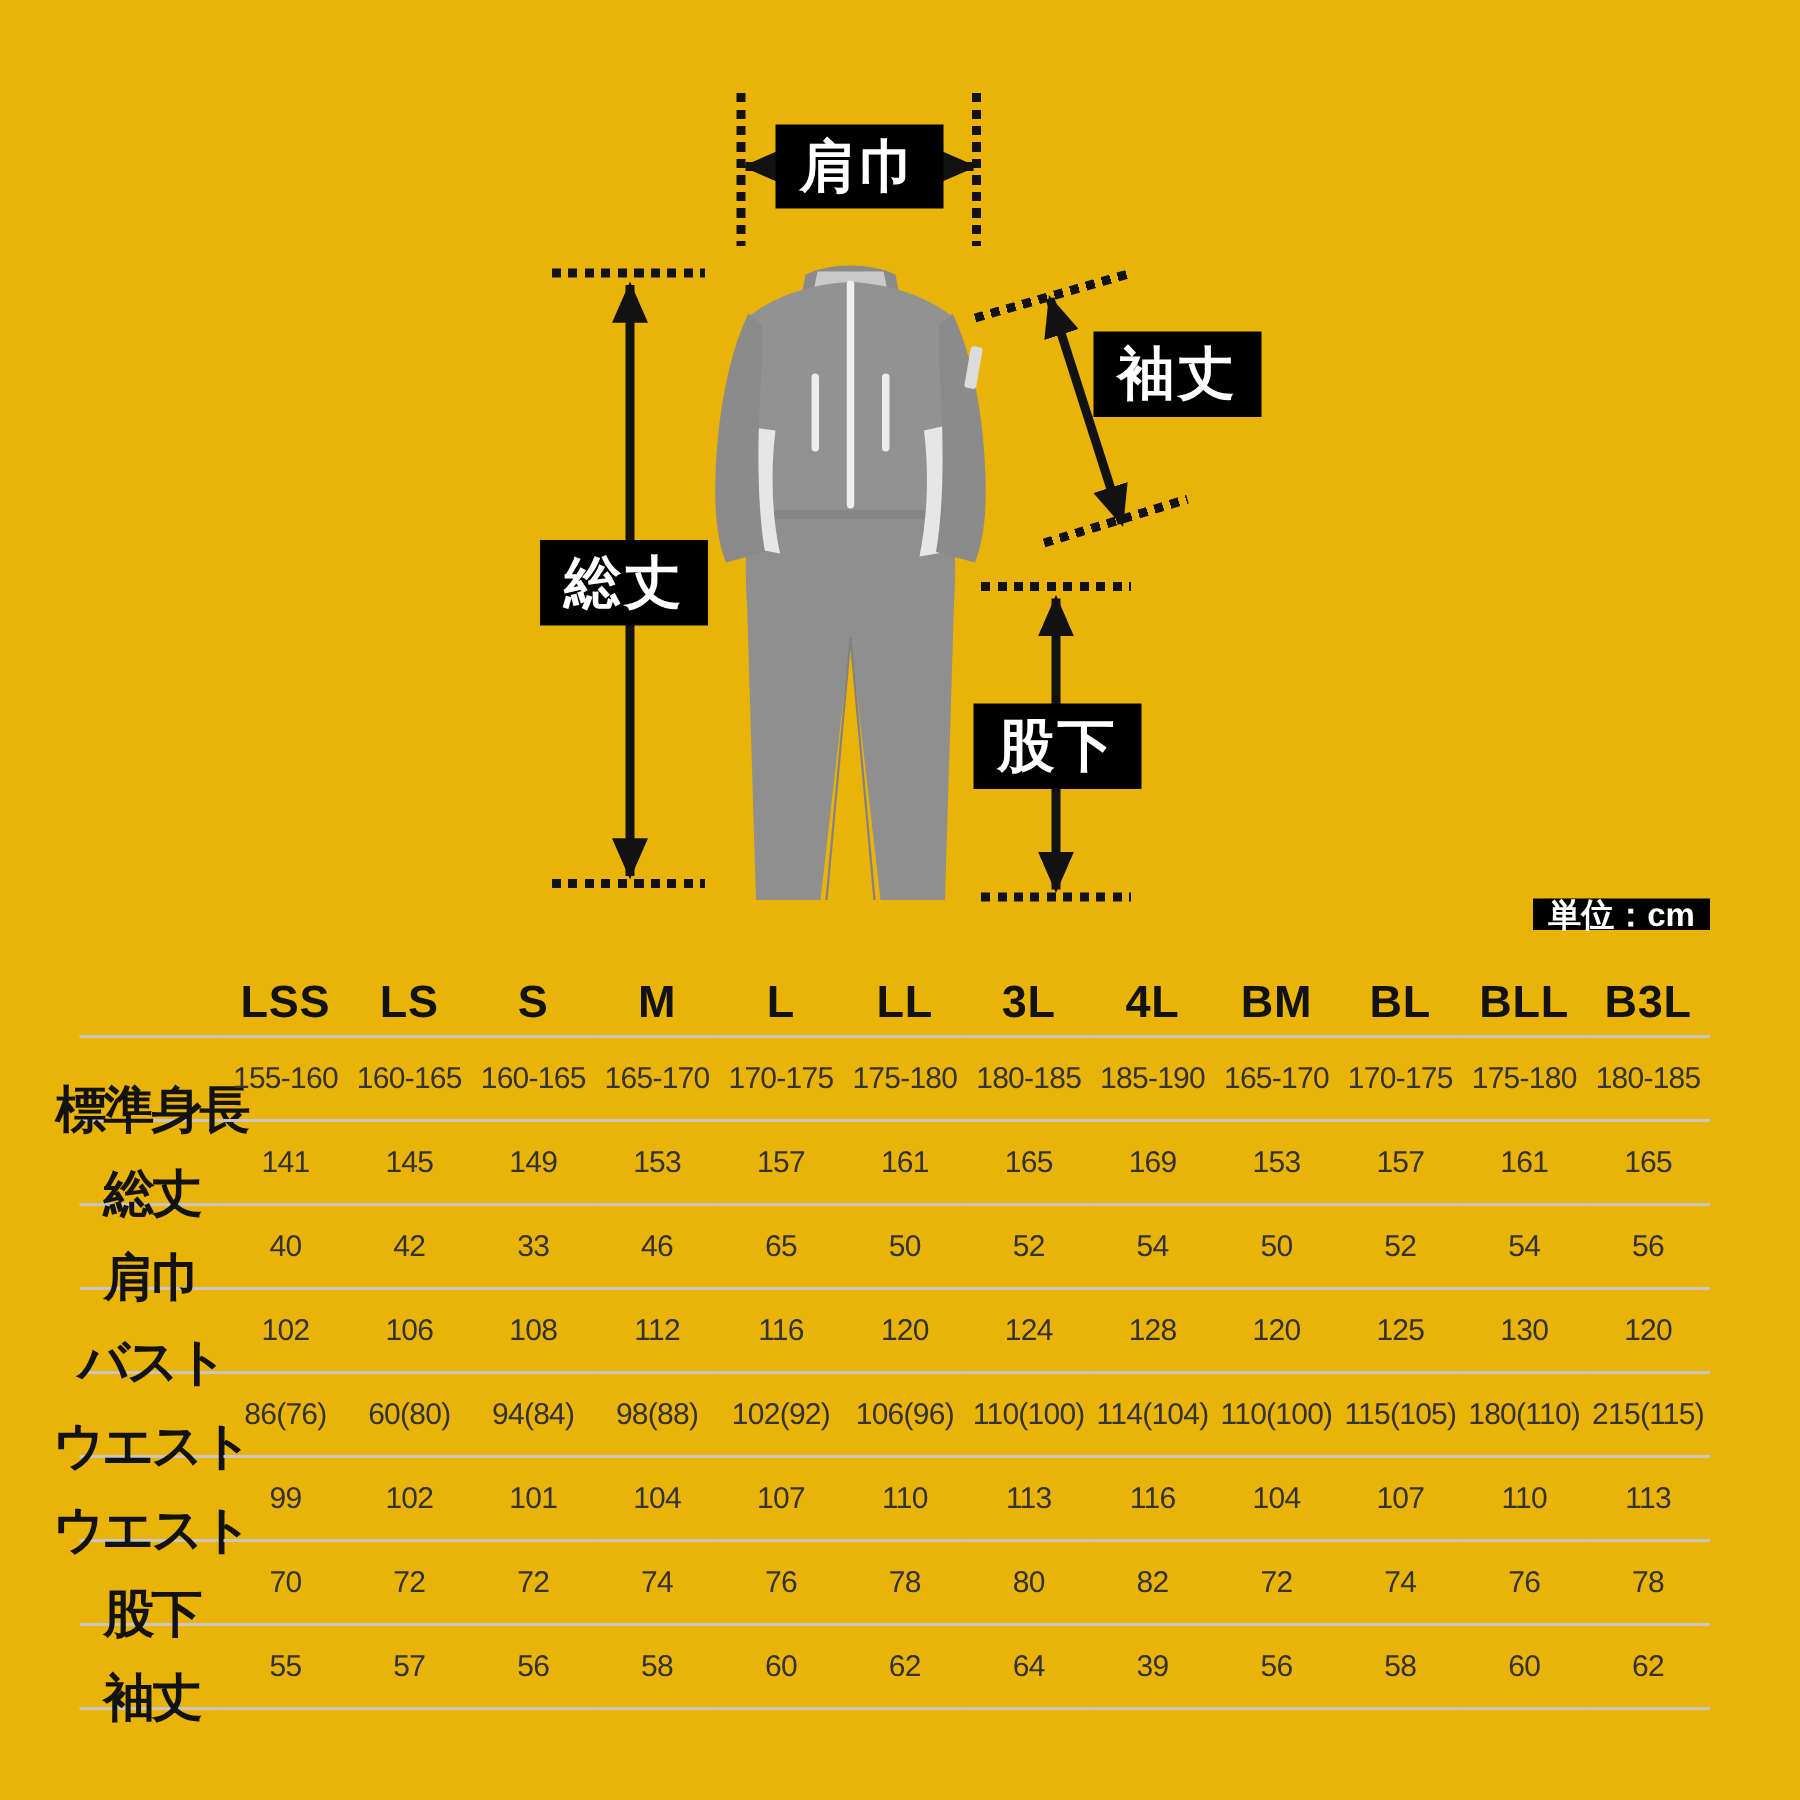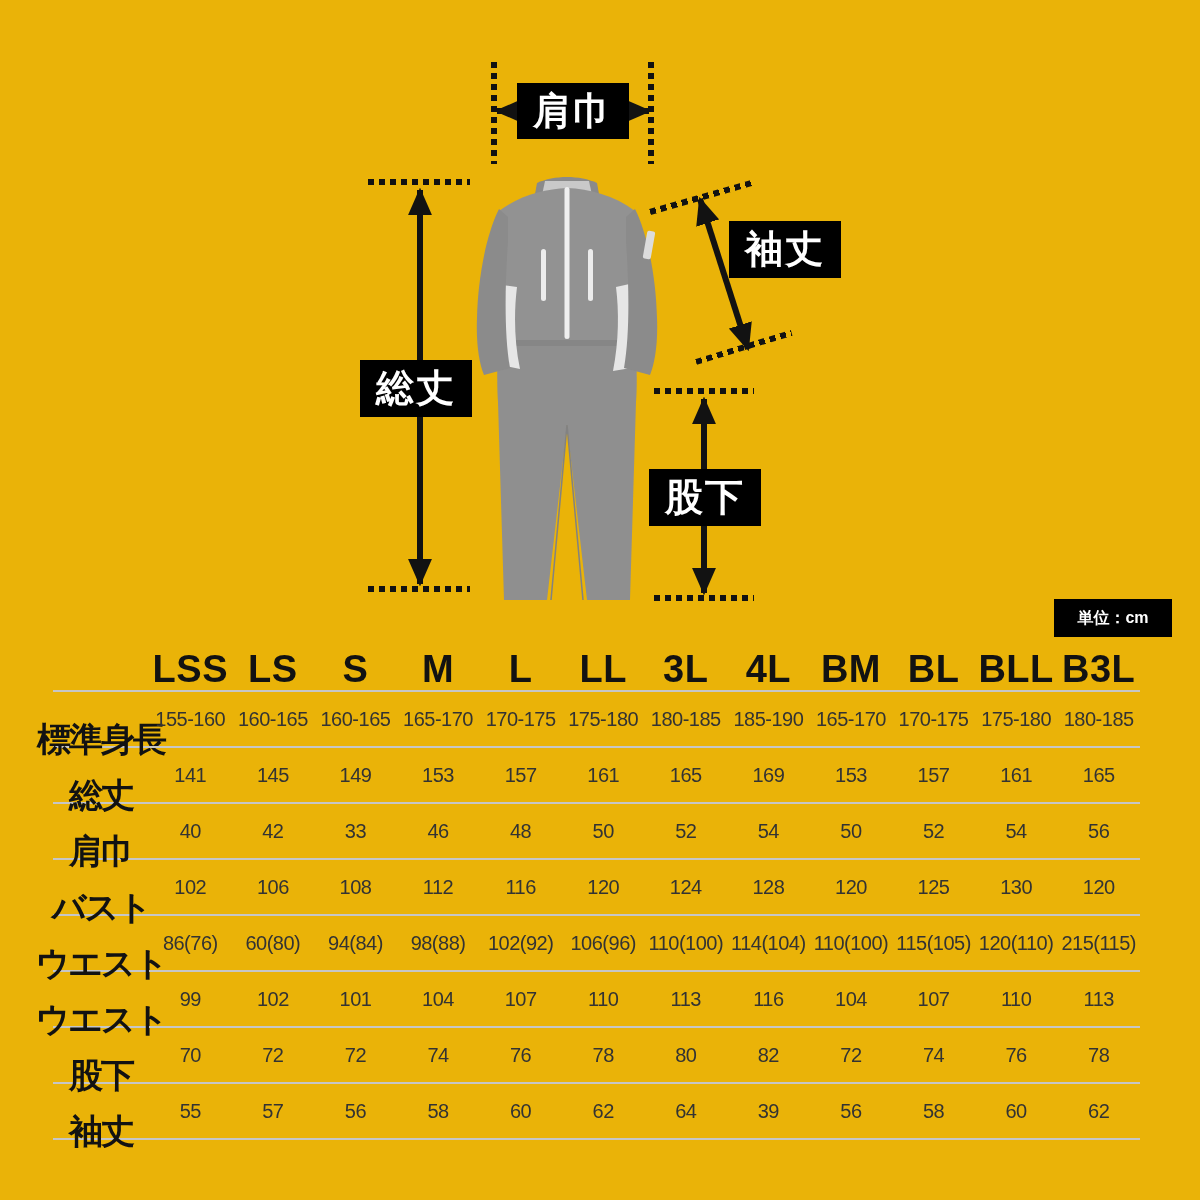--- a/index.html
+++ b/index.html
@@ -10,32 +10,32 @@
   
   .diagram { position:absolute; left:0; top:0; width:1200px; height:648px; }
   .abs { position:absolute; }
 
   .dot-h { height:6px; background-image:repeating-linear-gradient(to right,#121212 0 6px,transparent 6px 11px); }
   .dot-v { width:6px;  background-image:repeating-linear-gradient(to bottom,#121212 0 6px,transparent 6px 11px); }
   .rot   { transform-origin:left center; }
 
   .meas-label { position:absolute; background:#000; color:#fff; display:flex; align-items:center; justify-content:center;
                 font-size:38px; font-weight:700; letter-spacing:2px; z-index:3; }
-  .unit-badge { position:absolute; left:1054px; top:599px; width:118px; height:38px; background:#000; color:#fff;
-                display:flex; align-items:center; justify-content:center; font-size:16px; font-weight:600; z-index:3; }
+  .unit-badge { position:absolute; left:1022px; top:599px; width:118px; height:21px; background:#000; color:#fff;
+                display:flex; align-items:center; justify-content:center; font-size:22px; font-weight:600; z-index:3; }
   .arrow-svg { position:absolute; z-index:2; }
 
   
   .size-table { position:absolute; left:53px; top:648px; width:1087px;
                 display:grid; grid-template-columns:96px repeat(12,1fr);
                 grid-template-rows:44px repeat(8,56px); }
   .cell { display:flex; align-items:center; justify-content:center; border-bottom:2px solid #c6c6c6;
           white-space:nowrap; overflow:visible; }
   .cell.corner { }
-  .cell.head  { font-size:38px; font-weight:800; color:#121212; letter-spacing:0.5px; }
+  .cell.head  { font-size:30px; font-weight:800; color:#121212; letter-spacing:0.5px; }
   .cell.rowlabel { font-size:34px; font-weight:700; color:#121212; letter-spacing:-2px;margin-top:42px; }
   .cell.val   { font-size:20px; font-weight:400; color:#333333; letter-spacing:-0.5px; }
 </style>
 </head>
 <body>
 
 <div class="canvas">
 
   <div class="diagram">
 
@@ -154,21 +154,21 @@
       <div class="cell val">169</div>
       <div class="cell val">153</div>
       <div class="cell val">157</div>
       <div class="cell val">161</div>
       <div class="cell val">165</div>
       <div class="cell rowlabel">肩巾</div>
       <div class="cell val">40</div>
       <div class="cell val">42</div>
       <div class="cell val">33</div>
       <div class="cell val">46</div>
-      <div class="cell val">48</div>
+      <div class="cell val">65</div>
       <div class="cell val">50</div>
       <div class="cell val">52</div>
       <div class="cell val">54</div>
       <div class="cell val">50</div>
       <div class="cell val">52</div>
       <div class="cell val">54</div>
       <div class="cell val">56</div>
       <div class="cell rowlabel">バスト</div>
       <div class="cell val">102</div>
       <div class="cell val">106</div>
@@ -186,21 +186,21 @@
       <div class="cell val">86(76)</div>
       <div class="cell val">60(80)</div>
       <div class="cell val">94(84)</div>
       <div class="cell val">98(88)</div>
       <div class="cell val">102(92)</div>
       <div class="cell val">106(96)</div>
       <div class="cell val">110(100)</div>
       <div class="cell val">114(104)</div>
       <div class="cell val">110(100)</div>
       <div class="cell val">115(105)</div>
-      <div class="cell val">120(110)</div>
+      <div class="cell val">180(110)</div>
       <div class="cell val">215(115)</div>
       <div class="cell rowlabel">ウエスト</div>
       <div class="cell val">99</div>
       <div class="cell val">102</div>
       <div class="cell val">101</div>
       <div class="cell val">104</div>
       <div class="cell val">107</div>
       <div class="cell val">110</div>
       <div class="cell val">113</div>
       <div class="cell val">116</div>

